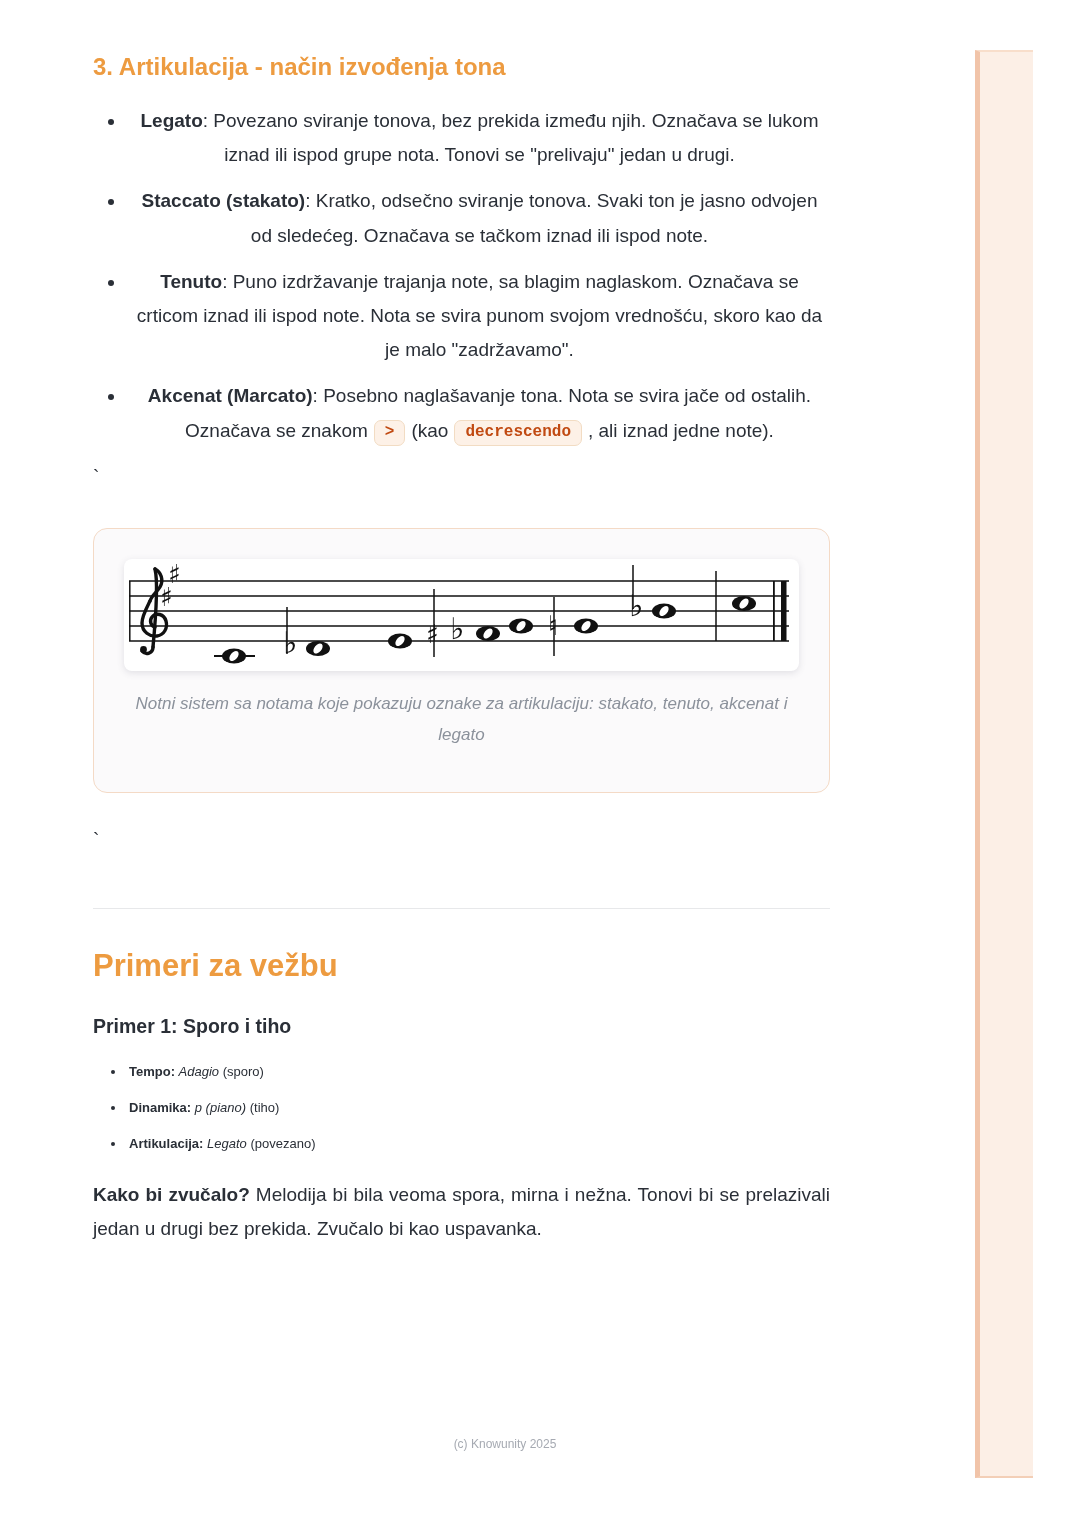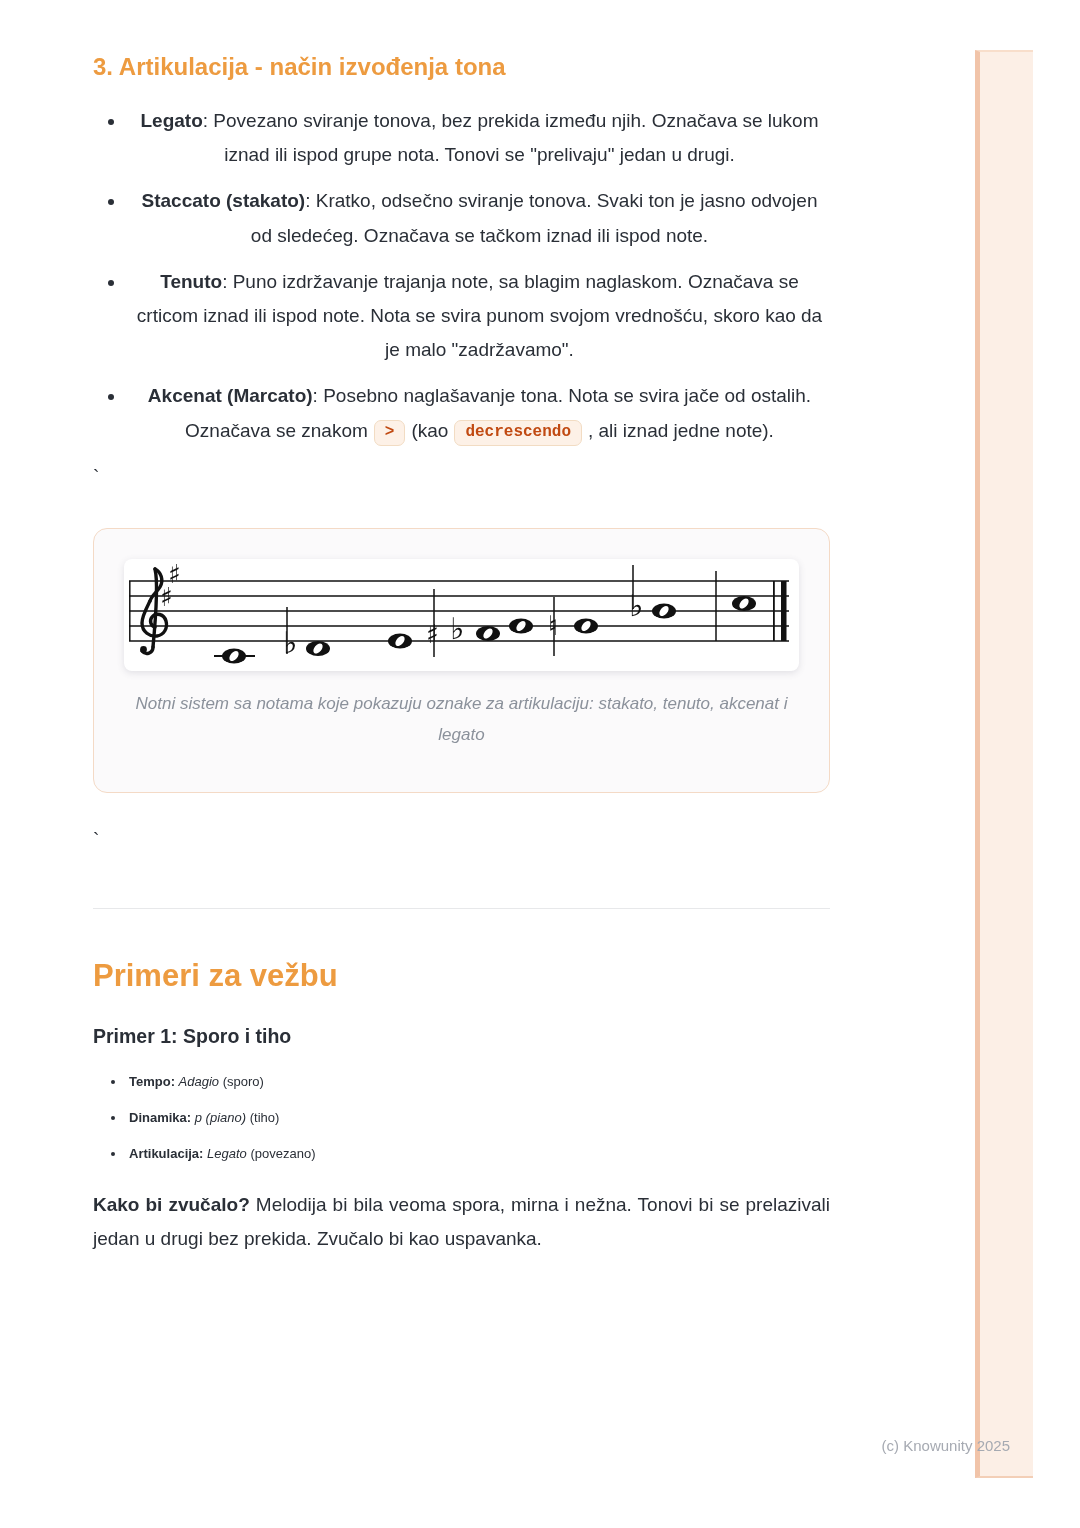--- a/index.html
+++ b/index.html
@@ -12,21 +12,21 @@
   .side-strip {
     position:absolute; left:975px; top:50px; width:58px; height:1428px;
     background:#FCEFE6;
     border-left:5px solid #F1C4A9;
     border-top:2px solid #F8DECB;
     border-bottom:2px solid #F3CFB7;
   }
   .content { position:absolute; left:93px; top:0; width:737px; }
 
   .h3 { margin:52px 0 0; font-size:24px; line-height:1.25; font-weight:700; color:#ED9B40; }
-  .h2 { margin:48px 0 0; font-size:31px; line-height:1.25; font-weight:700; color:#ED9B40; }
+  .h2 { margin:38px 0 0; font-size:31px; line-height:1.25; font-weight:700; color:#ED9B40; }
 
   .body { margin:0; font-size:19px; line-height:1.82; color:#2A2F37; }
   .intro { margin-top:26px; }
 
   ul.bullets { margin:22px 0 0; padding:0 0 0 33px; list-style:disc;text-align:center; }
   ul.bullets li { font-size:19px; line-height:1.8; margin:0 0 12px; padding-left:3px; }
   ul.bullets li::marker { color:#2A2F37; }
 
   .chip {
     display:inline-block; margin:0 6px; padding:1px 10px 2px;
@@ -60,21 +60,21 @@
   .example-title { margin:27px 0 0; font-size:19.5px; line-height:1.4; font-weight:700; }
 
   ul.props { margin:24px 0 0; padding:0 0 0 33px; list-style:disc; }
   ul.props li { font-size:13px; line-height:1.3; margin:0 0 19px; padding-left:3px; }
   ul.props li em { font-style:italic; }
 
   .conclusion { margin-top:25px; text-align:justify; }
 
   .footer {
     position:absolute; left:0; top:1437px; width:1010px;
-    text-align:right; font-size:15px; color:#A6AAB2; z-index:2;
+    text-align:center; font-size:12px; color:#A6AAB2; z-index:2;
   }
 
   .acc { font-family:"DejaVu Sans", sans-serif; fill:#111111; }
 </style>
 </head>
 <body>
 
 <div class="side-strip"></div>
 
 <main class="content">

